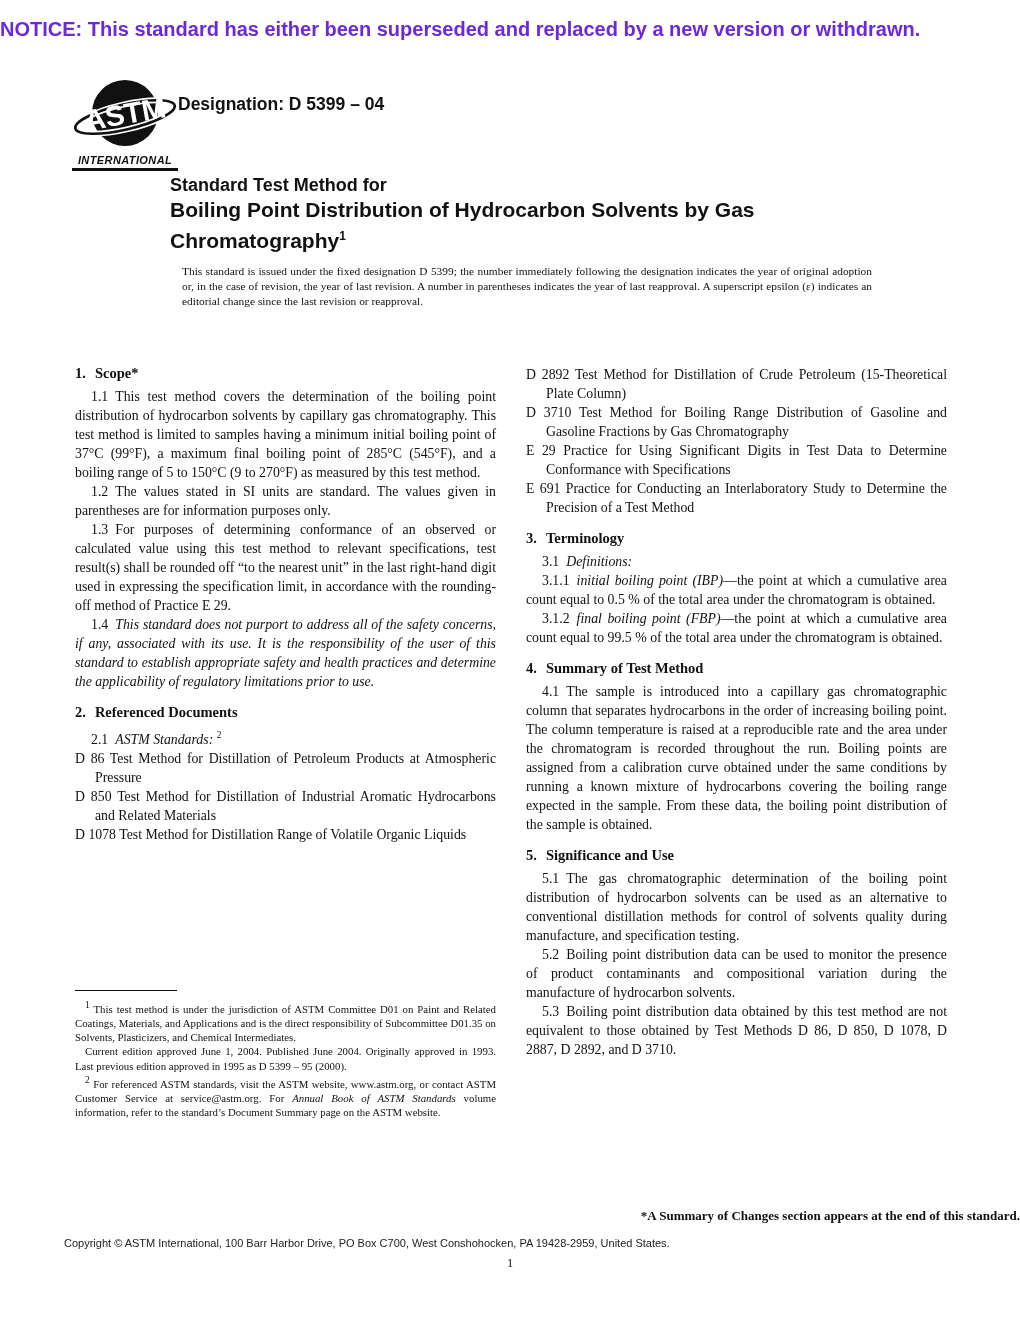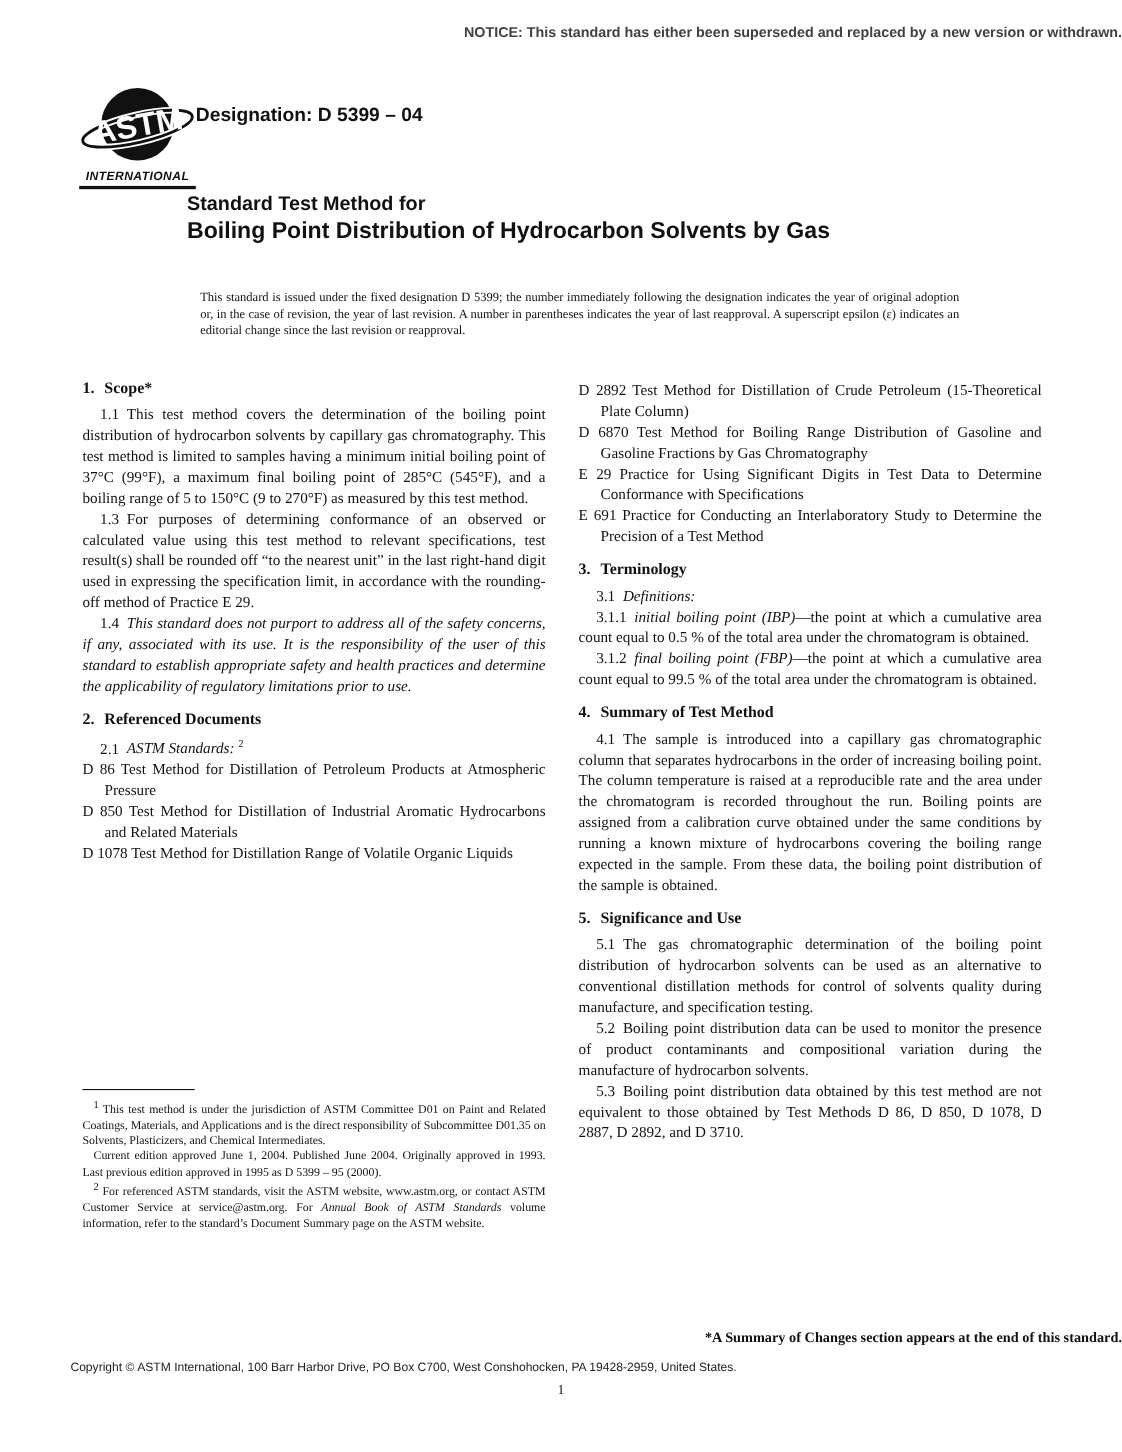--- a/index.html
+++ b/index.html
@@ -5,24 +5,24 @@
   html,body{margin:0;padding:0;background:#e9e9e9;}
   .page{
     position:relative;width:1020px;height:1320px;margin:0 auto;
     background:#ffffff;color:#111;
     font-family:"Liberation Serif", serif;
     overflow:hidden;
   }
   
   .notice{
     position:absolute;top:20px;left:0;width:100%;
-    text-align:right;
+    text-align:left;
     font-family:"Liberation Sans", sans-serif;
-    font-weight:bold;font-size:13px;line-height:19px;
-    color:#404040;
+    font-weight:bold;font-size:20px;line-height:19px;
+    color:#6d28d9;
   }
   
   .logo-wrap{position:absolute;left:72px;top:76px;width:106px;text-align:center;}
   .logo-sub{
     font-family:"Liberation Sans", sans-serif;
     font-weight:bold;font-style:italic;font-size:11px;letter-spacing:.4px;
     margin-top:-4px;color:#111;
   }
   .logo-rule{height:3px;background:#111;margin-top:2px;}
   .designation{
@@ -39,21 +39,21 @@
   
   .issued{
     position:absolute;left:170px;top:264px;width:690px;
     font-size:11.4px;line-height:14.8px;text-align:justify;color:#111;margin-left:12px;
   }
   
   .cols{
     position:absolute;left:75px;top:343px;width:872px;height:776px;
     display:flex;gap:30px;
   }
-  .col{width:421px;display:flex;flex-direction:column;}
+  .col{width:421px;display:flex;flex-direction:column;margin-top:20px;}
   .col p{margin:0;font-size:13.8px;line-height:19px;text-align:justify;}
   .body-para{text-indent:16px;}
   .pnum{margin-right:7px;}
   h3{
     margin:12px 0 5px 0;font-size:14.5px;line-height:18px;
     font-family:"Liberation Serif", serif;font-weight:bold;color:#111;
   }
   h3 .hnum{margin-right:9px;}
   h3.first{margin-top:1px;}
   .ital{font-style:italic;}
@@ -95,49 +95,51 @@
     </svg>
     <div class="logo-sub">INTERNATIONAL</div>
     <div class="logo-rule"></div>
   </div>
 
   <div class="designation">Designation: D 5399 – 04</div>
 
   <div class="title-block">
     <div class="title-kicker">Standard Test Method for</div>
     <div class="title-main">Boiling Point Distribution of Hydrocarbon Solvents by Gas</div>
+    <div class="title-main"><span>Chromatography</span><sup>1</sup></div>
   </div>
 
   <div class="issued">This standard is issued under the fixed designation D 5399; the number immediately following the designation indicates the year of original adoption or, in the case of revision, the year of last revision. A number in parentheses indicates the year of last reapproval. A superscript epsilon (ε) indicates an editorial change since the last revision or reapproval.</div>
 
   <div class="cols">
 
     <div class="col">
       <h3 class="first"><span class="hnum">1.</span><span>Scope*</span></h3>
       <p class="body-para"><span class="pnum">1.1</span><span>This test method covers the determination of the boiling point distribution of hydrocarbon solvents by capillary gas chromatography. This test method is limited to samples having a minimum initial boiling point of 37°C (99°F), a maximum final boiling point of 285°C (545°F), and a boiling range of 5 to 150°C (9 to 270°F) as measured by this test method.</span></p>
+      <p class="body-para"><span class="pnum">1.2</span><span>The values stated in SI units are standard. The values given in parentheses are for information purposes only.</span></p>
       <p class="body-para"><span class="pnum">1.3</span><span>For purposes of determining conformance of an observed or calculated value using this test method to relevant specifications, test result(s) shall be rounded off “to the nearest unit” in the last right-hand digit used in expressing the specification limit, in accordance with the rounding-off method of Practice E 29.</span></p>
       <p class="body-para"><span class="pnum">1.4</span><span class="ital">This standard does not purport to address all of the safety concerns, if any, associated with its use. It is the responsibility of the user of this standard to establish appropriate safety and health practices and determine the applicability of regulatory limitations prior to use.</span></p>
 
       <h3><span class="hnum">2.</span><span>Referenced Documents</span></h3>
       <p class="body-para"><span class="pnum">2.1</span><span class="ital">ASTM Standards:</span> <sup>2</sup></p>
       <p class="ref">D 86  Test Method for Distillation of Petroleum Products at Atmospheric Pressure</p>
       <p class="ref">D 850  Test Method for Distillation of Industrial Aromatic Hydrocarbons and Related Materials</p>
       <p class="ref">D 1078  Test Method for Distillation Range of Volatile Organic Liquids</p>
 
       <div class="footnote-block">
         <hr class="fn-rule">
         <p><sup>1</sup> <span>This test method is under the jurisdiction of ASTM Committee D01 on Paint and Related Coatings, Materials, and Applications and is the direct responsibility of Subcommittee D01.35 on Solvents, Plasticizers, and Chemical Intermediates.</span></p>
         <p>Current edition approved June 1, 2004. Published June 2004. Originally approved in 1993. Last previous edition approved in 1995 as D 5399 – 95 (2000).</p>
         <p><sup>2</sup> <span>For referenced ASTM standards, visit the ASTM website, www.astm.org, or contact ASTM Customer Service at service@astm.org. For </span><span class="ital">Annual Book of ASTM Standards</span><span> volume information, refer to the standard’s Document Summary page on the ASTM website.</span></p>
       </div>
     </div>
 
     <div class="col">
       <p class="ref" style="margin-top:2px">D 2892  Test Method for Distillation of Crude Petroleum (15-Theoretical Plate Column)</p>
-      <p class="ref">D 6870  Test Method for Boiling Range Distribution of Gasoline and Gasoline Fractions by Gas Chromatography</p>
+      <p class="ref">D 3710  Test Method for Boiling Range Distribution of Gasoline and Gasoline Fractions by Gas Chromatography</p>
       <p class="ref">E 29  Practice for Using Significant Digits in Test Data to Determine Conformance with Specifications</p>
       <p class="ref">E 691  Practice for Conducting an Interlaboratory Study to Determine the Precision of a Test Method</p>
 
       <h3><span class="hnum">3.</span><span>Terminology</span></h3>
       <p class="body-para"><span class="pnum">3.1</span><span class="ital">Definitions:</span></p>
       <p class="body-para"><span class="pnum">3.1.1</span><span class="ital">initial boiling point (IBP)</span><span>—the point at which a cumulative area count equal to 0.5 % of the total area under the chromatogram is obtained.</span></p>
       <p class="body-para"><span class="pnum">3.1.2</span><span class="ital">final boiling point (FBP)</span><span>—the point at which a cumulative area count equal to 99.5 % of the total area under the chromatogram is obtained.</span></p>
 
       <h3><span class="hnum">4.</span><span>Summary of Test Method</span></h3>
       <p class="body-para"><span class="pnum">4.1</span><span>The sample is introduced into a capillary gas chromatographic column that separates hydrocarbons in the order of increasing boiling point. The column temperature is raised at a reproducible rate and the area under the chromatogram is recorded throughout the run. Boiling points are assigned from a calibration curve obtained under the same conditions by running a known mixture of hydrocarbons covering the boiling range expected in the sample. From these data, the boiling point distribution of the sample is obtained.</span></p>

